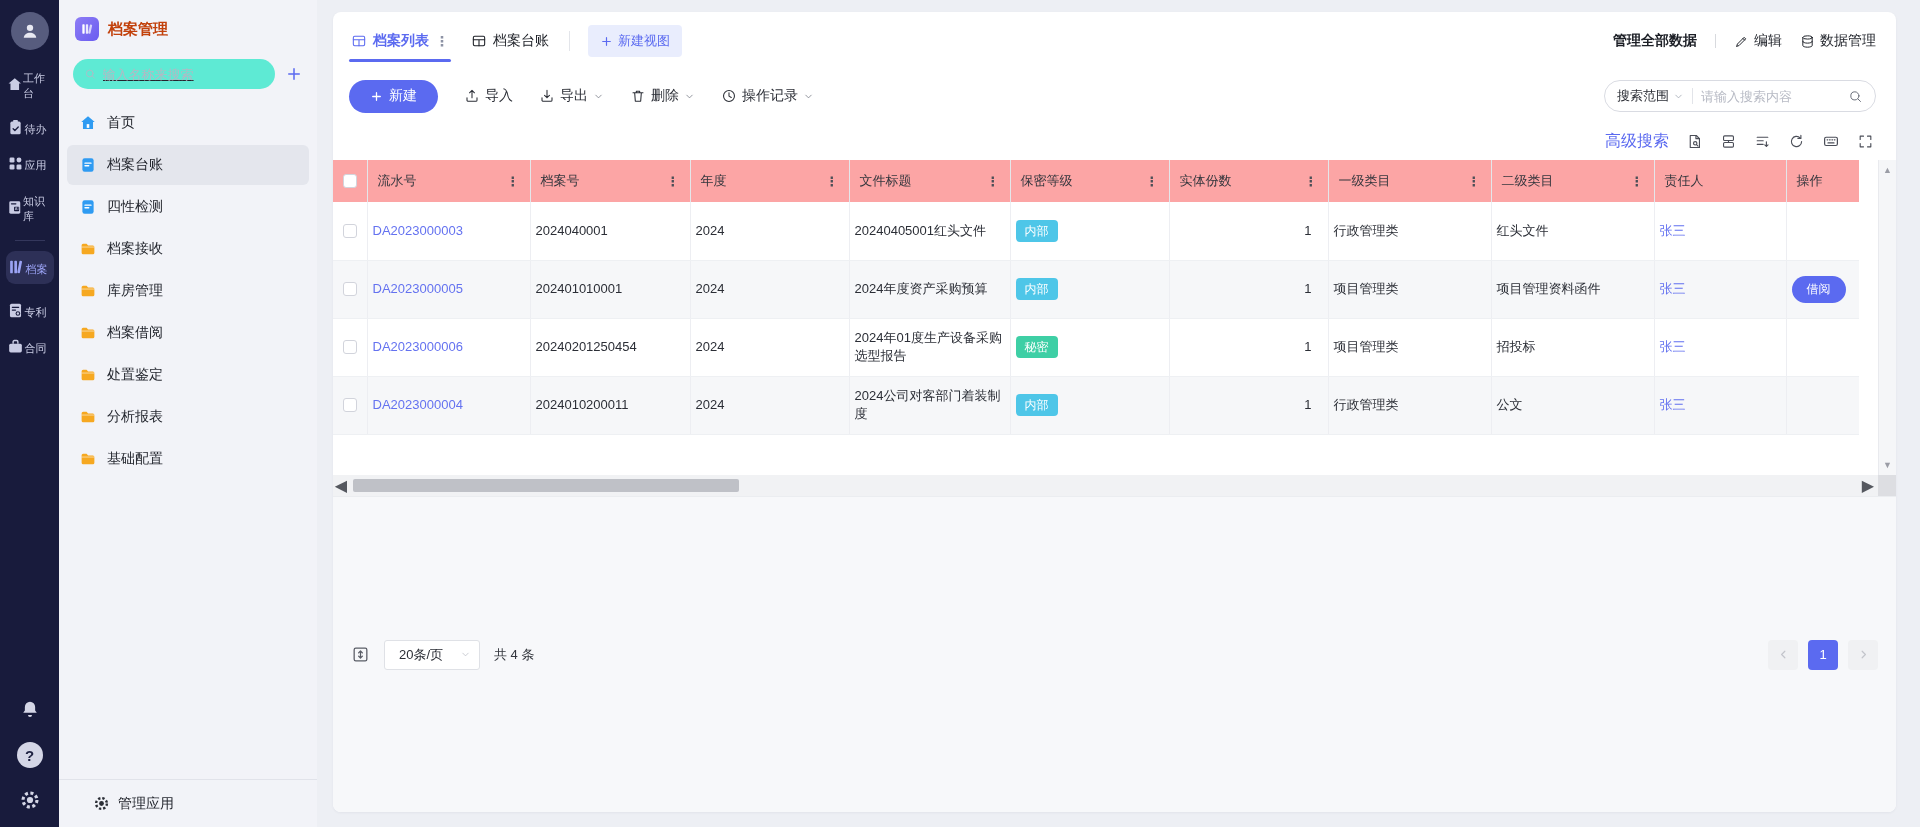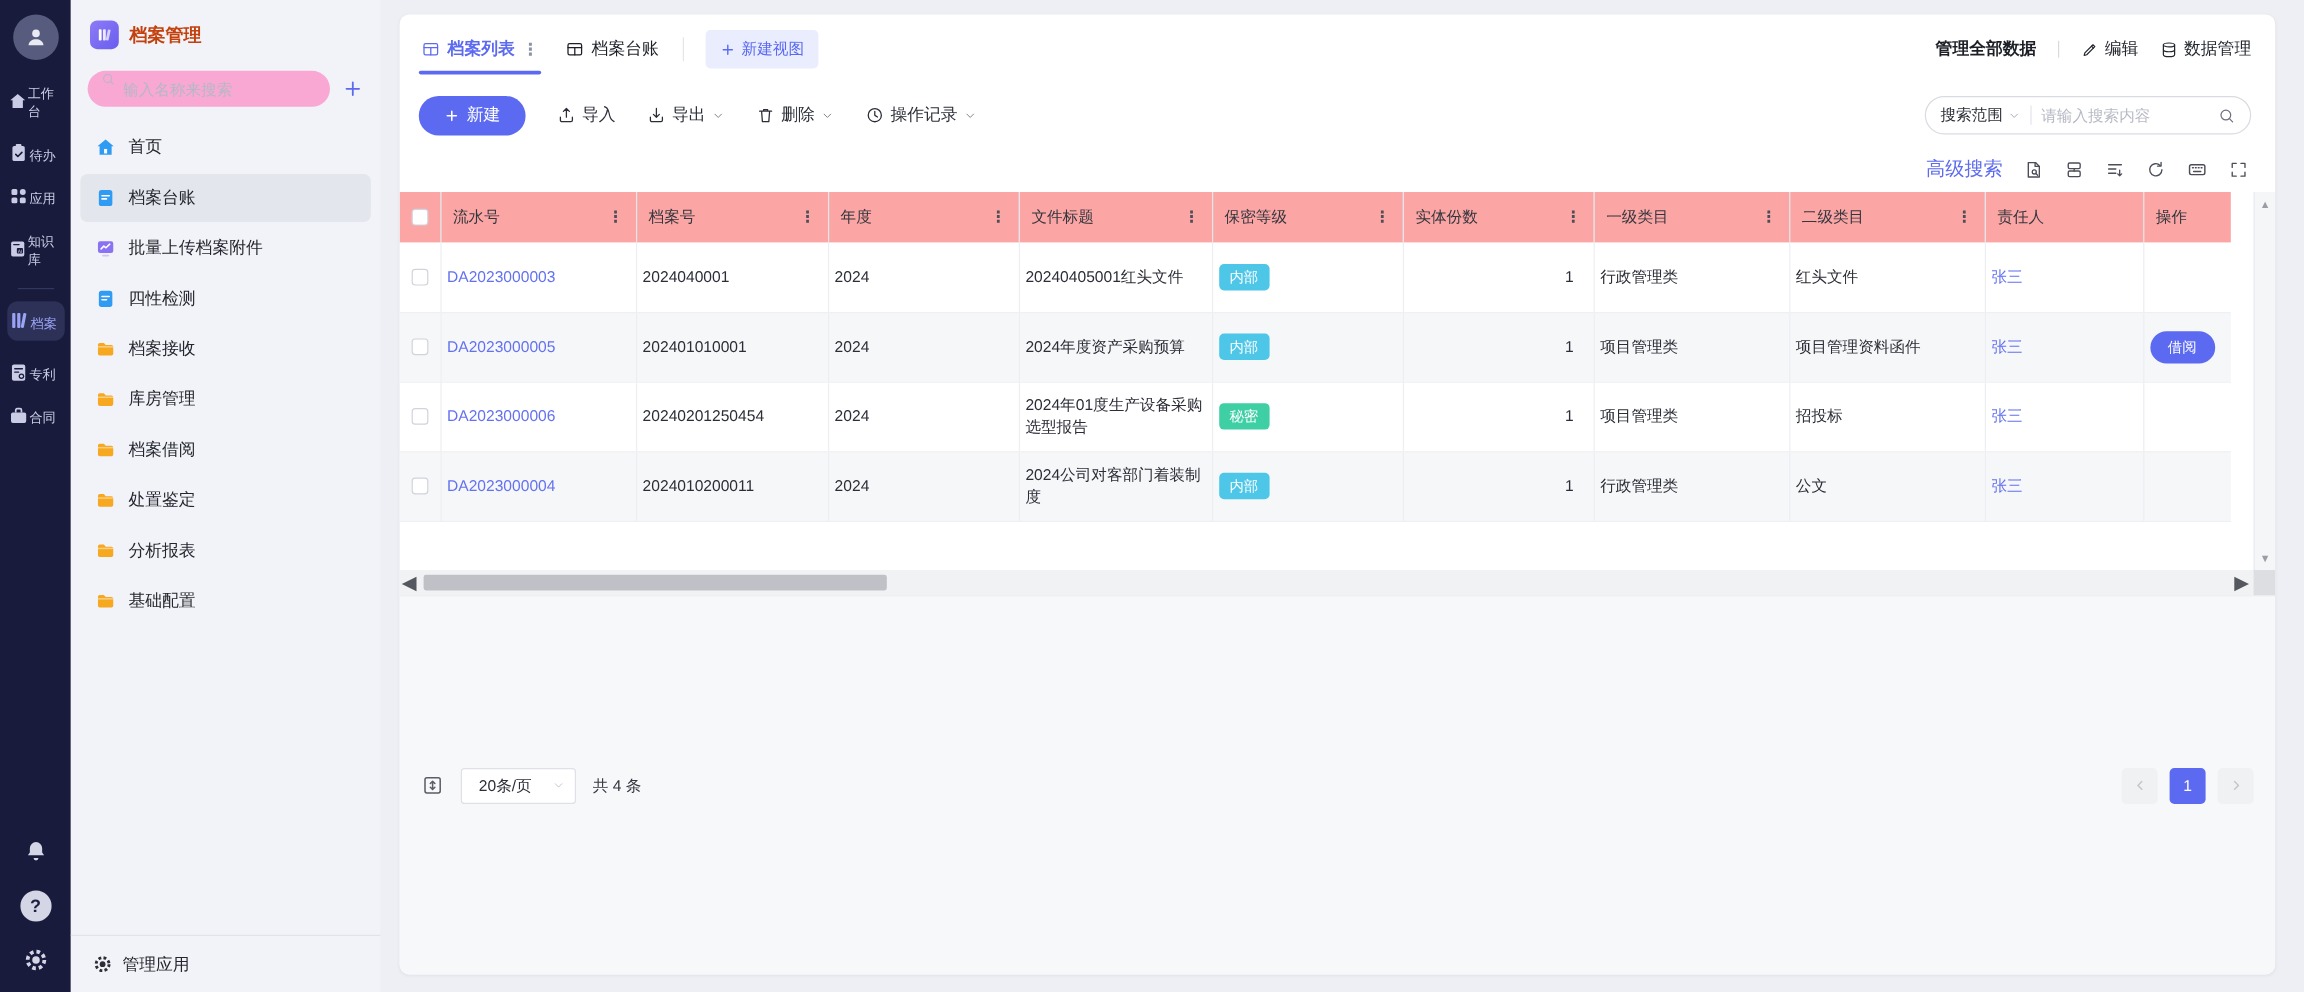--- a/index.html
+++ b/index.html
@@ -23,31 +23,31 @@
   .help-circle { width:26px; height:26px; border-radius:50%; background:#d4d6e6; color:#1d2040;
     font-size:15px; font-weight:bold; display:flex; align-items:center; justify-content:center; cursor:pointer; }
 
   
   .sidebar { width:258px; background:#f2f3f8; display:flex; flex-direction:column; flex-shrink:0; }
   .sb-head { display:flex; align-items:center; gap:9px; padding:17px 16px 14px; }
   .app-badge { width:24px; height:24px; border-radius:6px; background:linear-gradient(135deg,#8d7cf5,#6a5cf0);
     display:flex; align-items:center; justify-content:center; }
   .sb-title { font-size:15px; font-weight:bold; color:#c2410c; }
   .sb-search-row { display:flex; align-items:center; gap:10px; padding:4px 14px 10px; }
-  .sb-search { flex:1; height:30px; background:#f9a8d4; border-radius:15px; display:flex; gap:6px; padding:0 11px; }
+  .sb-search { flex:1; height:30px; background:#5eead4; border-radius:15px; display:flex; align-items:center; gap:6px; padding:0 11px;text-decoration:underline; }
   .sb-search input { border:none; outline:none; font-size:13px; width:100%; background:transparent; color:#333; }
   .sb-search input::placeholder { color:#b4b8c4; }
   .sb-plus { color:#5b6af0; cursor:pointer; }
   .sb-menu { padding:4px 8px; }
   .sb-item { height:40px; display:flex; align-items:center; gap:10px; padding:0 12px; border-radius:6px;
     font-size:14px; color:#23262e; cursor:pointer; margin-bottom:2px; }
   .sb-item.active { background:#e4e6ed; }
   .sb-spacer { flex:1; }
   .sb-foot { border-top:1px solid #e1e3ea; height:48px; display:flex; align-items:center; gap:8px;
-    padding:0 18px; font-size:14px; color:#23262e; cursor:pointer; }
+    padding:0 34px; font-size:14px; color:#23262e; cursor:pointer; }
 
   
   .main { flex:1; padding:12px 24px 15px 16px; }
   .card { background:#fff; border-radius:8px; height:800px; box-shadow:0 1px 3px rgba(20,24,60,.05);
     display:flex; flex-direction:column; overflow:hidden; }
 
   .topbar { height:58px; display:flex; align-items:stretch; justify-content:space-between; padding:0 20px 0 16px; }
   .tabs { display:flex; align-items:stretch; gap:18px; }
   .tab { display:flex; align-items:center; gap:6px; font-size:14px; color:#1c1f26; cursor:pointer; position:relative; padding:0 2px; }
   .tab.active { color:#5b6af0; font-weight:bold; }
@@ -246,28 +246,20 @@
           <rect x="10.3" y="13.5" width="3.4" height="5" fill="#fff"></rect>
         </svg>
       <span>首页</span>
     </div>
     <div class="sb-item active">
       <svg width="18" height="18" viewBox="0 0 24 24">
           <rect x="4.5" y="3" width="15" height="18" rx="3" fill="#2f9bf2"></rect>
           <path d="M8 9.5h8M8 13h5" stroke="#fff" stroke-width="1.8" stroke-linecap="round"></path>
         </svg>
       <span>档案台账</span>
-    </div>
-    <div class="sb-item">
-      <svg width="18" height="18" viewBox="0 0 24 24">
-          <rect x="3.5" y="4" width="17" height="13" rx="2.5" fill="#8b72f2"></rect>
-          <path d="M7 12.5l3-3 2.4 1.8 4.2-4" stroke="#fff" stroke-width="1.7" fill="none" stroke-linecap="round" stroke-linejoin="round"></path>
-          <path d="M9 20h6" stroke="#cfc4fa" stroke-width="1.8" stroke-linecap="round"></path>
-        </svg>
-      <span>批量上传档案附件</span>
     </div>
     <div class="sb-item">
       <svg width="18" height="18" viewBox="0 0 24 24">
           <rect x="4.5" y="3" width="15" height="18" rx="3" fill="#2f9bf2"></rect>
           <path d="M8 9.5h8M8 13h5" stroke="#fff" stroke-width="1.8" stroke-linecap="round"></path>
         </svg>
       <span>四性检测</span>
     </div>
     <div class="sb-item">
       <svg width="18" height="18" viewBox="0 0 24 24">

